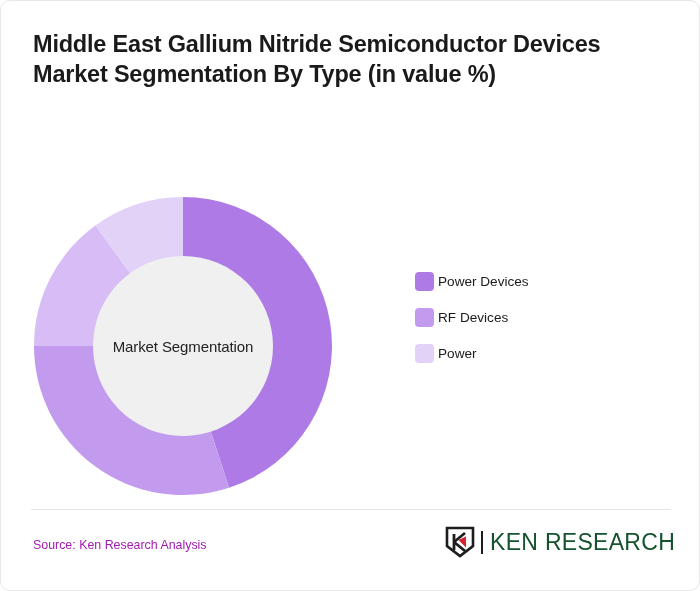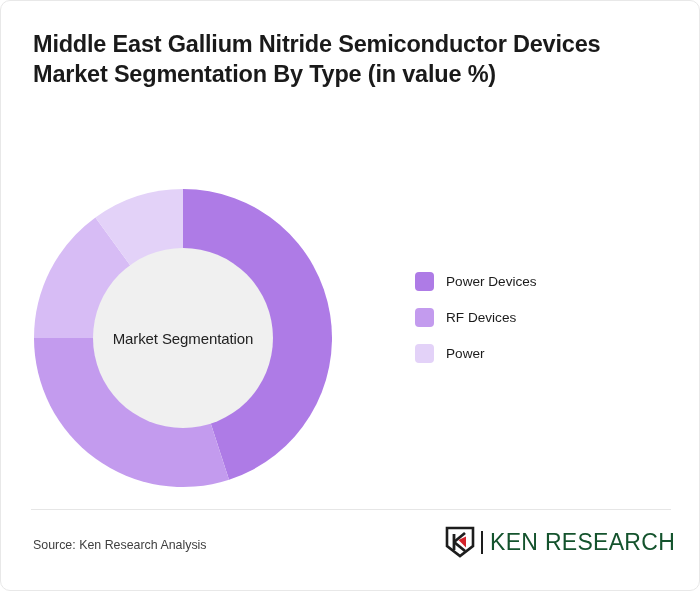--- a/index.html
+++ b/index.html
@@ -52,21 +52,21 @@
   #chart-area {
     position: absolute;
     left: 0;
     top: 168px;
     width: 700px;
     height: 332px;
   }
   #donut-wrap {
     position: absolute;
     left: 33px;
-    top: 20px;
+    top: 28px;
     width: 298px;
     height: 298px;
     text-decoration: underline;
   }
   #donut-svg {
     display: block;
     width: 298px;
     height: 298px;
   }
   #center-label {
@@ -97,41 +97,41 @@
     align-items: center;
     height: 36px;
   }
   .legend-swatch {
     width: 19px;
     height: 19px;
     border-radius: 4px;
     flex: 0 0 auto;
   }
   .legend-label {
-    margin-left: 12px;
+    margin-left: 4px;
     font-size: 13.6px;
     color: #1b1b1b;
     white-space: nowrap;
   }
 
   
   #footer-divider {
     position: absolute;
     left: 30px;
     top: 508px;
     width: 640px;
     height: 1px;
     background: #e6e6e6;
   }
   #source-text {
     position: absolute;
     left: 32px;
     top: 537px;
     font-size: 12.4px;
-    color: #404040;
+    color: #a21caf;
   }
   #brand-logo {
     position: absolute;
     left: 444px;
     top: 524px;
     display: flex;
     align-items: center;
     height: 34px;
   }
   #brand-mark {

